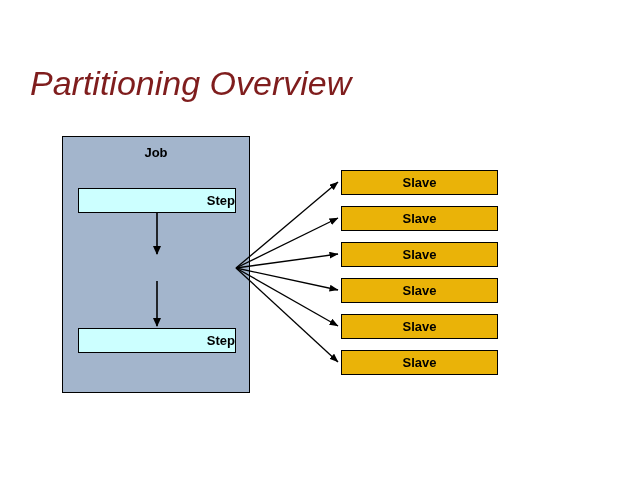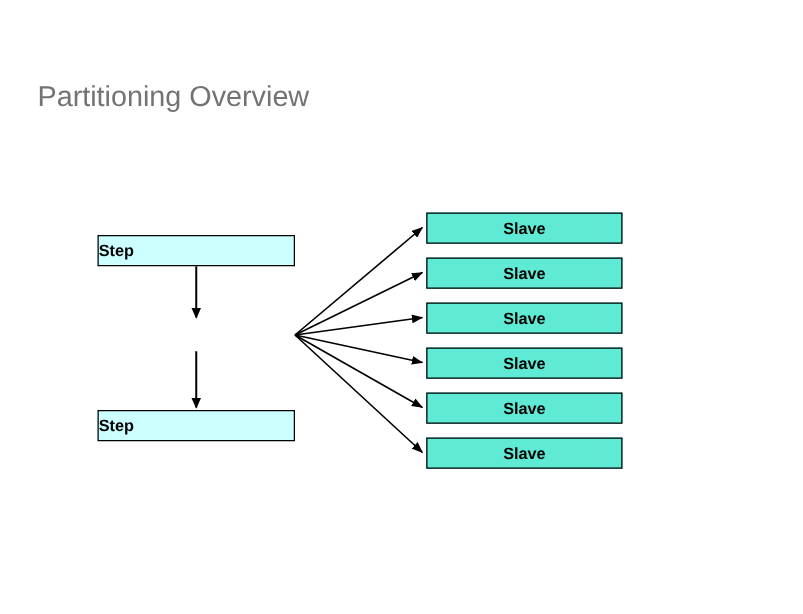--- a/index.html
+++ b/index.html
@@ -19,25 +19,26 @@
     height: 491px;
     background: #ffffff;
   }
 
   
   #title {
     position: absolute;
     left: 30px;
     top: 64px;
     font-family: "Liberation Sans", sans-serif;
-    font-size: 23px;
+    font-size: 34px;
     font-weight: 400;
-    color: #737373;
+    color: #7f1d1d;
     letter-spacing: 0px;
     white-space: nowrap;
+    font-style: italic;
   }
 
   
   #job-container {
     position: absolute;
     left: 62px;
     top: 136px;
     width: 188px;
     height: 257px;
     background: #a3b5cc;
@@ -58,39 +59,39 @@
   
   .node-box {
     position: absolute;
     left: 78px;
     width: 158px;
     height: 25px;
     border: 1px solid #000000;
     box-sizing: border-box;
     display: flex;
     align-items: center;
-    justify-content: flex-start;
+    justify-content: flex-end;
     font-size: 13px;
     font-weight: bold;
     color: #000000;
   }
   .node-step { background: #ccffff; }
   .node-master { background: #ffccff; }
 
   #step-top    { top: 188px; }
   #master-box  { top: 256px; }
   #step-bottom { top: 328px; }
 
   
   .slave-box {
     position: absolute;
     left: 341px;
     width: 157px;
     height: 25px;
-    background: #5eead4;
+    background: #eab308;
     border: 1px solid #000000;
     box-sizing: border-box;
     display: flex;
     align-items: center;
     justify-content: center;
     font-size: 13px;
     font-weight: bold;
     color: #000000;
   }
 
@@ -104,20 +105,23 @@
     pointer-events: none;
   }
 </style>
 </head>
 <body>
 
 <div id="canvas">
 
   <div id="title">Partitioning Overview</div>
 
+  <div id="job-container">
+    <div id="job-label">Job</div>
+  </div>
 
   <div class="node-box node-step" id="step-top">
     <span>Step</span>
   </div>
   <div class="node-box node-step" id="step-bottom">
     <span>Step</span>
   </div>
 
   <div class="slave-box" style="top:170px">
     <span>Slave</span>

